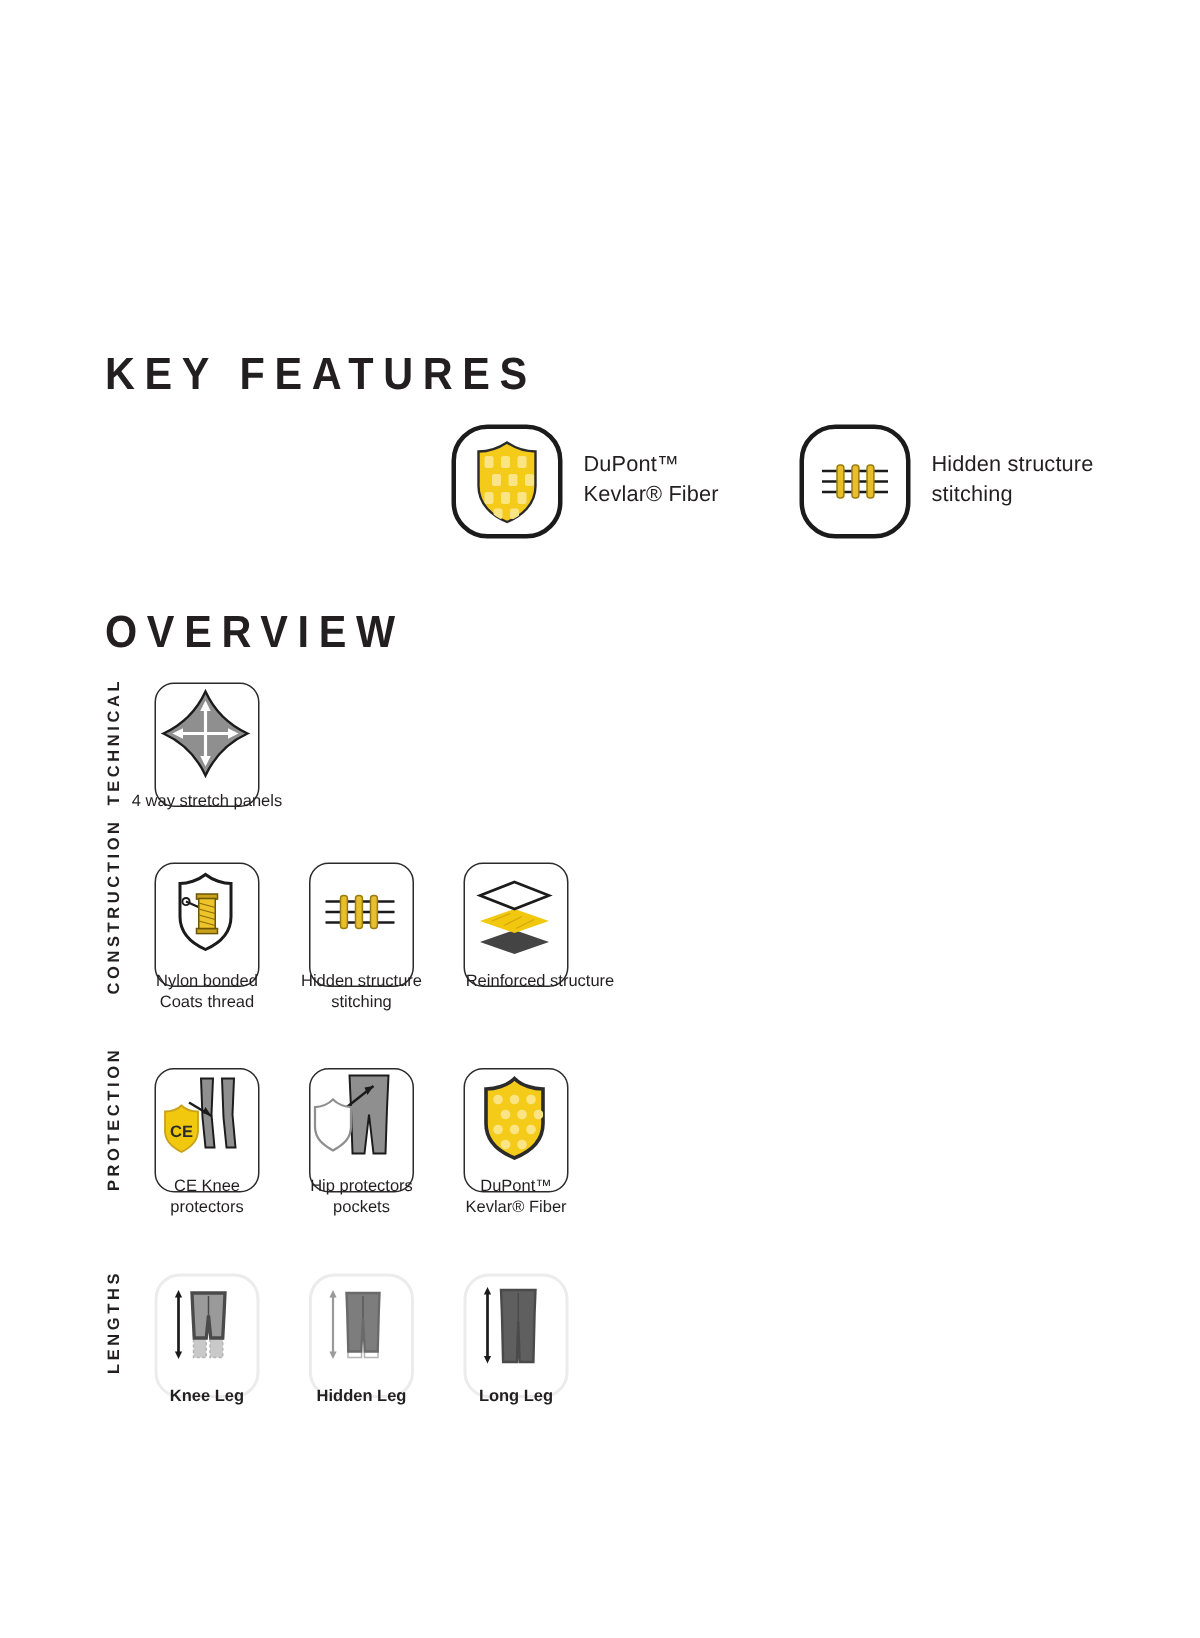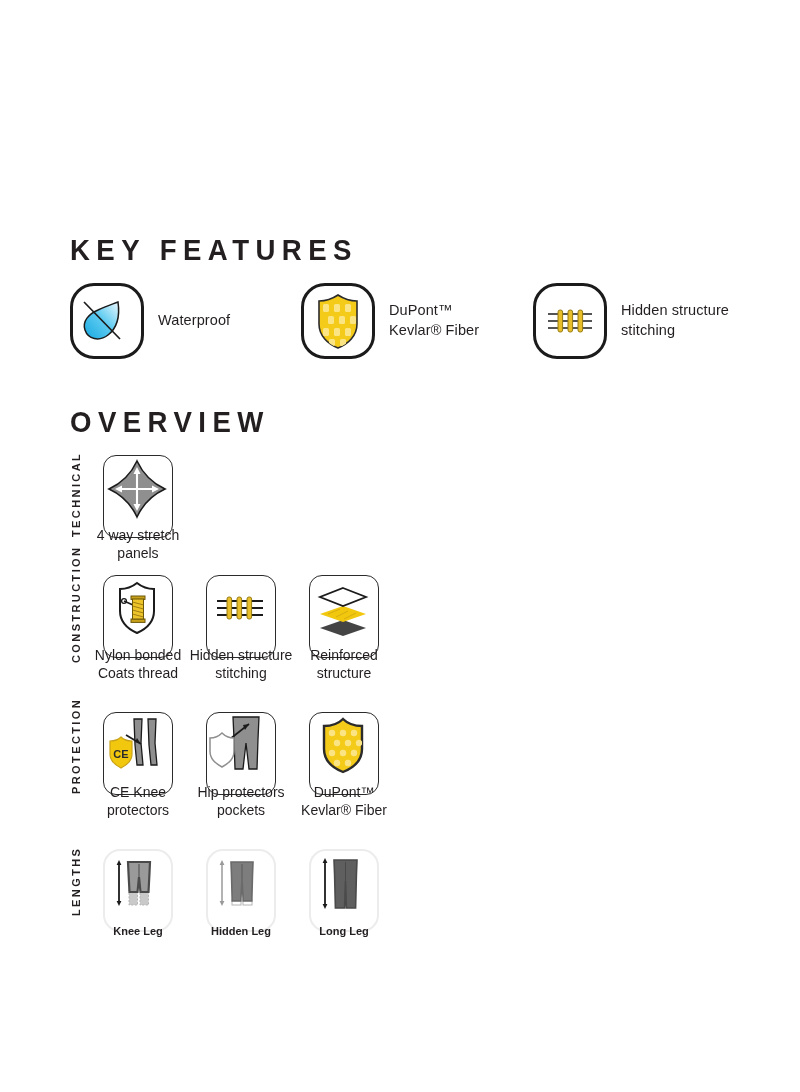--- a/index.html
+++ b/index.html
@@ -46,51 +46,35 @@
     writing-mode:vertical-rl;transform:rotate(180deg);
     white-space:nowrap;text-align:center;
   }
   .ov-tile{
     position:absolute;width:70px;height:83px;box-sizing:border-box;
     border:1.6px solid #2b2b2b;border-radius:13px;background:#fff;
   }
   .ov-tile.soft{border:2px solid #ececec;border-radius:17px;}
   .ov-cap{
     position:absolute;width:116px;text-align:center;
-    font-size:14px;line-height:1.28;color:#231f20;white-space:pre-line;
+    font-size:11px;line-height:1.28;color:#231f20;white-space:pre-line;
   }
   .ov-cap.lg{font-size:11px;font-weight:bold;}
 
   svg{display:block;overflow:visible;}
 </style>
 </head>
 <body>
 
 <div class="page">
 
   <div class="section-title" id="kf-title">KEY FEATURES</div>
 
   <div class="kf-row">
 
-    <div class="kf-item" style="left:0px;">
-      <div class="kf-tile">
-        <svg width="68" height="70" viewBox="0 0 68 70">
-          <defs>
-            <linearGradient id="dropG" x1="0" y1="1" x2="1" y2="0">
-              <stop offset="0%" stop-color="#16a8e0"></stop>
-              <stop offset="55%" stop-color="#62cdf2"></stop>
-              <stop offset="100%" stop-color="#eef8fd"></stop>
-            </linearGradient>
-          </defs>
-          <path d="M45 16 C47 30 44 42 35 49 C26 56 15 53 12 44 C9 35 16 28 25 24 C33 20 40 18 45 16 Z" fill="url(#dropG)" stroke="#1b1b1b" stroke-width="1.5"></path>
-          <line x1="11" y1="16" x2="47" y2="53" stroke="#1b1b1b" stroke-width="1.7"></line>
-        </svg>
-      </div>
-      <div class="kf-label">Waterproof</div>
-    </div>
 
     <div class="kf-item" style="left:231px;">
       <div class="kf-tile">
         <svg width="68" height="70" viewBox="0 0 68 70">
           <defs>
             <clipPath id="shClipA">
               <path d="M34 9 C28 13 21 15 15 15 L15 38 C15 50 24 58 34 62 C44 58 53 50 53 38 L53 15 C47 15 40 13 34 9 Z"></path>
             </clipPath>
           </defs>
           <path d="M34 9 C28 13 21 15 15 15 L15 38 C15 50 24 58 34 62 C44 58 53 50 53 38 L53 15 C47 15 40 13 34 9 Z" fill="#f5cb1a" stroke="#2b2b2b" stroke-width="1.6"></path>
@@ -201,21 +185,21 @@
         <polygon points="33,44 56,52 33,60 10,52" fill="#444444"></polygon>
         <polygon points="33,30 56,38 33,46 10,38" fill="#f2c80f"></polygon>
         <g stroke="#d2a910" stroke-width=".9">
           <line x1="18" y1="38" x2="30" y2="33"></line>
           <line x1="26" y1="41" x2="38" y2="35"></line>
           <line x1="34" y1="43" x2="46" y2="37"></line>
         </g>
         <polygon points="33,12 56,21 33,30 10,21" fill="#ffffff" stroke="#1b1b1b" stroke-width="1.8"></polygon>
       </svg>
     </div>
-    <div class="ov-cap" style="left:286px;top:647px;">Reinforced structure</div>
+    <div class="ov-cap" style="left:302px;top:647px;">Reinforced structure</div>
 
     <div class="cat-label" style="left:70px;top:706px;height:88px;">PROTECTION</div>
 
     <div class="ov-tile" style="left:103px;top:712px;">
       <svg width="66" height="65" viewBox="0 0 66 65">
         <g fill="#8f8f8f" stroke="#1b1b1b" stroke-width="1.3">
           <path d="M30 6 L38 6 L37 30 L39 52 L33 52 L31 32 Z"></path>
           <path d="M44 6 L52 6 L51 30 L53 52 L47 52 L45 32 Z"></path>
         </g>
         <line x1="22" y1="22" x2="37" y2="31" stroke="#1b1b1b" stroke-width="1.6"></line>

